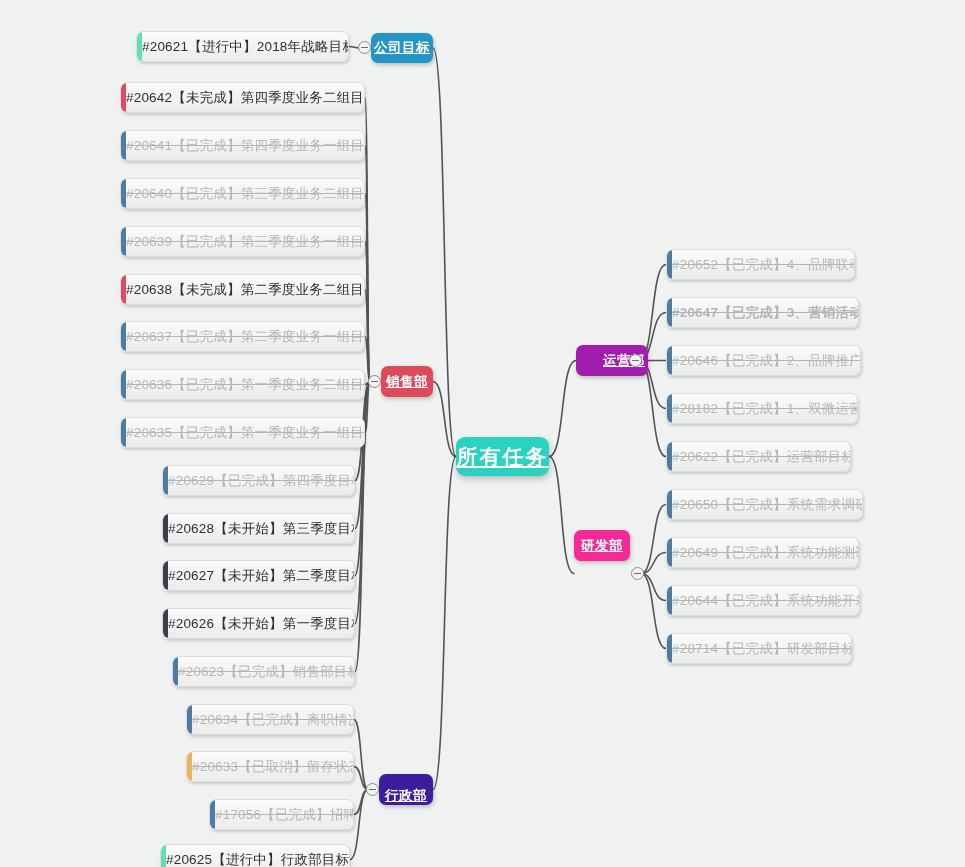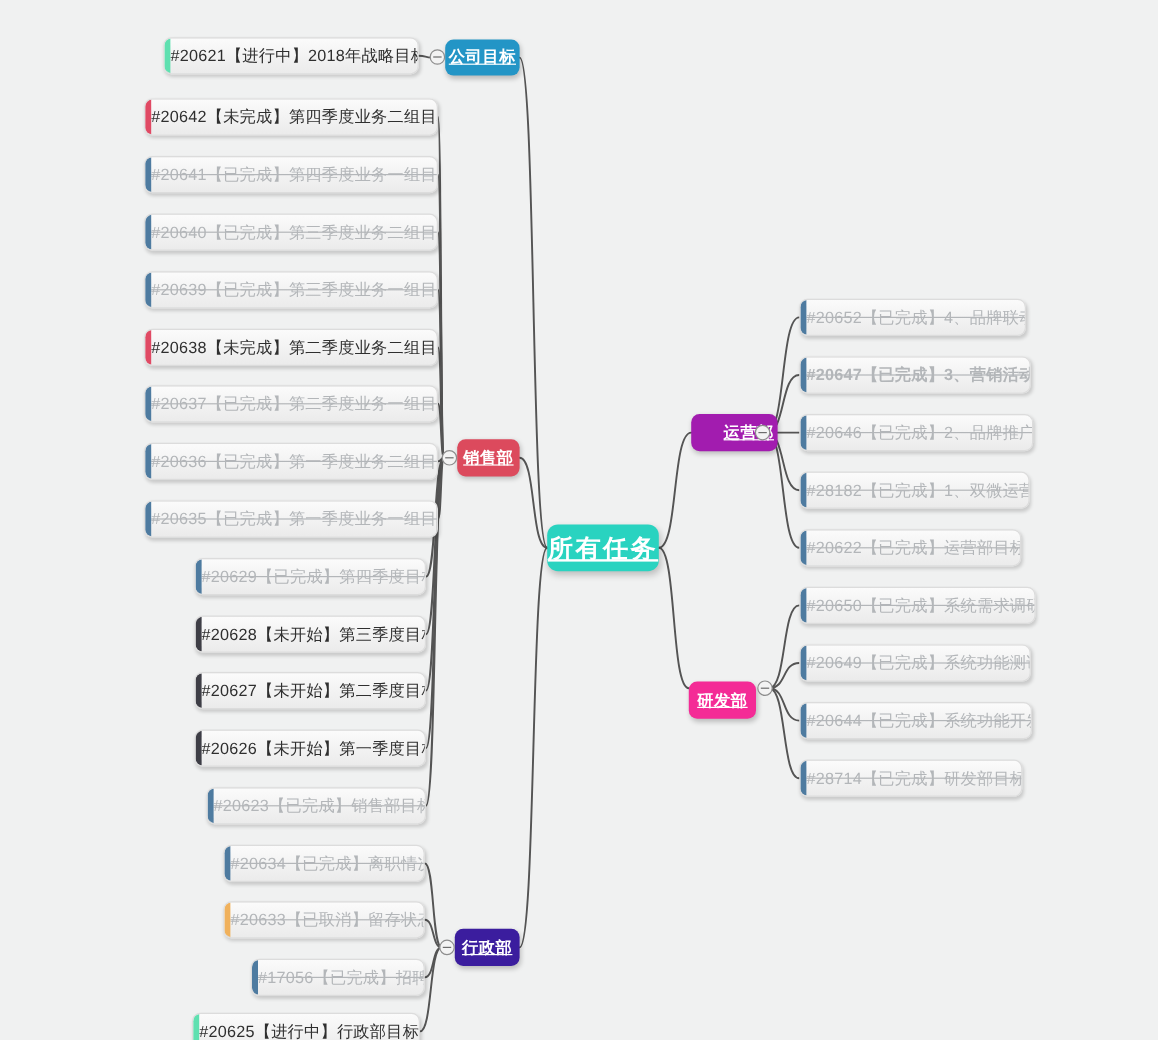--- a/index.html
+++ b/index.html
@@ -282,25 +282,25 @@
       </div>
       <div class="toggle" style="left: 358px; top: 41px;"></div>
       <div class="node" style="left: 381px; top: 366px; width: 52px; height: 31px; background: rgb(220, 74, 93);">
         <span class="nlabel">销售部</span>
       </div>
       <div class="toggle" style="left: 368px; top: 375px;"></div>
       <div class="node" style="left: 576px; top: 345px; width: 72px; height: 31px; background: #a21caf; padding-left: 24px;">
         <span class="nlabel">运营部</span>
       </div>
       <div class="toggle" style="left: 629px; top: 354px;"></div>
-      <div class="node" style="left: 574px; top: 568px; width: 56px; height: 31px; background: rgb(244, 43, 150);">
+      <div class="node" style="left: 574px; top: 530px; width: 56px; height: 31px; background: rgb(244, 43, 150);">
         <span class="nlabel">研发部</span>
       </div>
       <div class="toggle" style="left: 631px; top: 567px;"></div>
-      <div class="node" style="left: 379px; top: 774px; width: 54px; height: 31px; background: rgb(59, 29, 158);">
+      <div class="node" style="left: 379px; top: 774px; width: 54px; height: 31px; background: rgb(59, 29, 158); align-items: flex-end;">
         <span class="nlabel">行政部</span>
       </div>
       <div class="toggle" style="left: 366px; top: 783px;"></div>
       <div class="node root" style="left: 456px; top: 437px; width: 93px; height: 39px; background: rgb(41, 211, 192);">
         <span class="nlabel">所有任务</span>
       </div>
     </div>
 
 </div>
 

